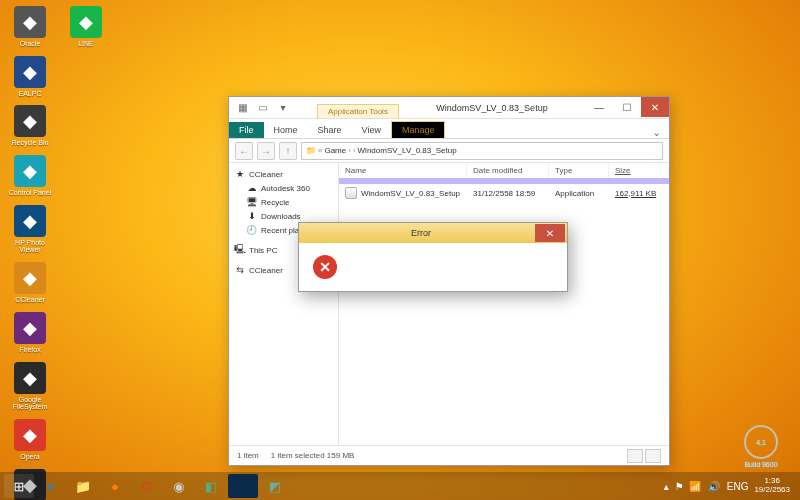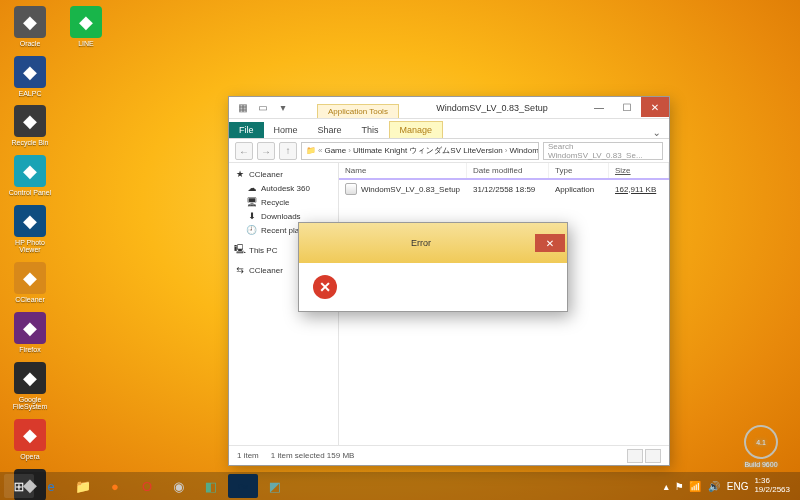--- a/index.html
+++ b/index.html
@@ -21,67 +21,67 @@
 .qat-btn { width: 16px; height: 16px; display: flex; align-items: center; justify-content: center; font-size: 10px; color: #666; }
 .context-tab { background: #fff4d6; border: 1px solid #e8d080; border-bottom: none; padding: 2px 10px; font-size: 8px; color: #b07f18; margin-left: 20px; align-self: flex-end; }
 .ex-title { flex: 1; text-align: center; font-size: 9px; color: #333; align-self: center; }
 .winctl { display: flex; }
 .winbtn { width: 28px; height: 20px; display: flex; align-items: center; justify-content: center; font-size: 10px; color: #555; }
 .winbtn.close { background: #c8513d; color: #fff; }
 
 .ex-ribbonbar { display: flex; align-items: flex-end; height: 20px; background: #fff; border-bottom: 1px solid #d8d8d8; }
 .rtab { padding: 3px 10px; font-size: 9px; color: #444; }
 .rtab.file { background: #0f766e; color: #fff; }
-.rtab.ctx { background: #fef9c3; color: #b07f18; border: 1px solid #e8d080; border-bottom: none; }
+.rtab.ctx { background: #000000; color: #b07f18; border: 1px solid #e8d080; border-bottom: none; }
 .rtoggle { margin-left: auto; padding: 0 8px; font-size: 10px; color: #666; }
 
 .ex-addr { display: flex; align-items: center; height: 24px; padding: 3px 6px; gap: 4px; border-bottom: 1px solid #e4e4e4; }
 .navbtn { width: 18px; height: 18px; border-radius: 2px; display: flex; align-items: center; justify-content: center; font-size: 10px; color: #888; border: 1px solid #ccc; background: #f6f6f6; }
 .breadcrumb { flex: 1; border: 1px solid #c8c8c8; height: 18px; display: flex; align-items: center; padding: 0 4px; font-size: 8px; color: #333; gap: 2px; overflow: hidden; white-space: nowrap; }
 .breadcrumb .sep { color: #999; }
 .search { width: 120px; border: 1px solid #c8c8c8; height: 18px; padding: 0 4px; font-size: 8px; color: #999; display: flex; align-items: center; }
 
 .ex-body { flex: 1; display: flex; min-height: 0; }
 .navpane { width: 110px; border-right: 1px solid #e4e4e4; padding: 4px 0; overflow: hidden; }
 .nav-group { margin-bottom: 6px; }
 .nav-head { font-size: 8px; color: #333; padding: 2px 6px; display: flex; align-items: center; gap: 4px; }
 .nav-item { font-size: 8px; color: #333; padding: 2px 6px 2px 18px; display: flex; align-items: center; gap: 4px; }
 .nav-ico { width: 10px; height: 10px; display: inline-flex; align-items: center; justify-content: center; font-size: 9px; }
 
 .listpane { flex: 1; display: flex; flex-direction: column; }
-.list-head { display: flex; border-bottom: 2px solid #c4b5fd; }
+.list-head { display: flex; border-bottom: 6px solid #c4b5fd; }
 .list-head .col { font-size: 8px; color: #555; padding: 3px 6px; border-right: 1px solid #f0f0f0; }
 .cname { flex: 1; } .cdate { width: 82px; } .ctype { width: 60px; } .csize { width: 60px; text-decoration: underline; }
 .list-row { display: flex; align-items: center; }
 .list-row .cell { font-size: 8px; color: #333; padding: 3px 6px; }
 .list-row .cname { display: flex; align-items: center; gap: 4px; }
 .file-ico { width: 12px; height: 12px; background: linear-gradient(#fff,#e0e0e0); border: 1px solid #b0b0b0; border-radius: 2px; }
 
 .ex-status { height: 20px; border-top: 1px solid #e4e4e4; display: flex; align-items: center; padding: 0 8px; font-size: 8px; color: #555; gap: 12px; }
 .ex-status .viewbtns { margin-left: auto; display: flex; gap: 2px; }
 .viewbtn { width: 16px; height: 14px; border: 1px solid #ccc; background: #f4f4f4; }
 
 
 .dialog { position: absolute; left: 298px; top: 222px; width: 270px; background: #fff; border: 1px solid #9a9a9a; box-shadow: 3px 5px 16px rgba(0,0,0,0.35); }
-.dlg-title { height: 40px; background: linear-gradient(#f7e199,#f0ca58); display: flex; align-items: center; padding: 0 8px; font-size: 9px; color: #333; }
+.dlg-title { height: 20px; background: linear-gradient(#f7e199,#f0ca58); display: flex; align-items: center; padding: 0 8px; font-size: 9px; color: #333; }
 .dlg-title .txt { flex: 1; text-align: center; }
 .dlg-close { width: 30px; height: 18px; background: #c8513d; color: #fff; display: flex; align-items: center; justify-content: center; font-size: 10px; margin-right: -6px; }
 .dlg-body { padding: 12px 14px; display: flex; align-items: center; gap: 10px; }
 .dlg-icon { width: 24px; height: 24px; border-radius: 50%; background: #d83b2a; color: #fff; display: flex; align-items: center; justify-content: center; font-size: 14px; font-weight: bold; }
 .dlg-msg { font-size: 8px; color: #333; flex: 1; }
 .dlg-btnrow { background: #f0f0f0; padding: 6px 12px; display: flex; justify-content: flex-end; border-top: 1px solid #dcdcdc; }
 .dlg-btn { min-width: 56px; height: 18px; border: 1px solid #aeaeae; background: #f8f8f8; font-size: 8px; display: flex; align-items: center; justify-content: center; }
 
 
 .taskbar { position: absolute; left: 0; bottom: 0; width: 100%; height: 28px; background: rgba(20,20,20,0.28); display: flex; align-items: center; padding: 0 4px; }
 .tbtn { width: 30px; height: 24px; display: flex; align-items: center; justify-content: center; font-size: 13px; color: #fff; border-radius: 2px; margin-right: 2px; }
 .tbtn.start { background: rgba(255,255,255,0.1); }
 .tray { margin-left: auto; display: flex; align-items: center; gap: 6px; padding-right: 6px; }
 .tray-ico { font-size: 10px; color: #fff; }
-.clock { text-align: left; font-size: 8px; color: #fff; line-height: 1.1; }
+.clock { text-align: center; font-size: 8px; color: #fff; line-height: 1.1; }
 
 
 .gadget { position: absolute; right: 22px; bottom: 32px; text-align: center; }
 .gadget-ring { width: 34px; height: 34px; border: 2px solid rgba(180,220,255,0.7); border-radius: 50%; display: flex; align-items: center; justify-content: center; font-size: 7px; color: #cde6ff; text-shadow: 0 0 4px rgba(120,200,255,0.9); }
 .gadget-lbl { font-size: 7px; color: #cde6ff; text-shadow: 0 0 3px rgba(120,200,255,0.9); margin-top: 2px; }
 </style>
 </head>
 <body>
 
 <div class="desktop">
@@ -147,41 +147,37 @@
       <div class="winbtn">—</div>
       <div class="winbtn">☐</div>
       <div class="winbtn close">✕</div>
     </div>
   </div>
 
   <div class="ex-ribbonbar">
     <div class="rtab file">File</div>
     <div class="rtab">Home</div>
     <div class="rtab">Share</div>
-    <div class="rtab">This</div>
+    <div class="rtab">View</div>
     <div class="rtab ctx">Manage</div>
     <div class="rtoggle">⌄</div>
   </div>
 
   <div class="ex-addr">
     <div class="navbtn">←</div>
     <div class="navbtn">→</div>
     <div class="navbtn">↑</div>
     <div class="breadcrumb">
       <span>📁</span>
       <span class="sep">«</span>
       <span>Game</span>
       <span class="sep">›</span>
-      <span>Ultimate Knight ウィンダムSV LiteVersion</span>
       <span class="sep">›</span>
       <span>WindomSV_LV_0.83_Setup</span>
 
-    </div>
-    <div class="search">
-      <span>Search WindomSV_LV_0.83_Se...</span>
     </div>
   </div>
 
   <div class="ex-body">
     <div class="navpane">
       <div class="nav-group">
         <div class="nav-head">
             <span class="nav-ico">★</span>
             <span>CCleaner</span>
           </div>

